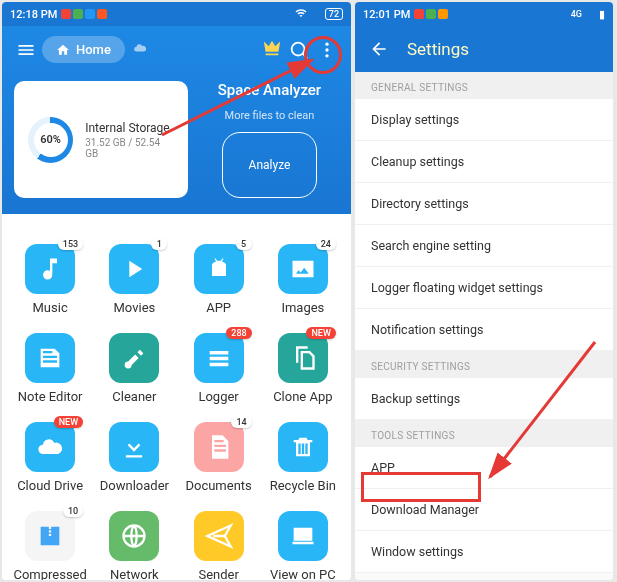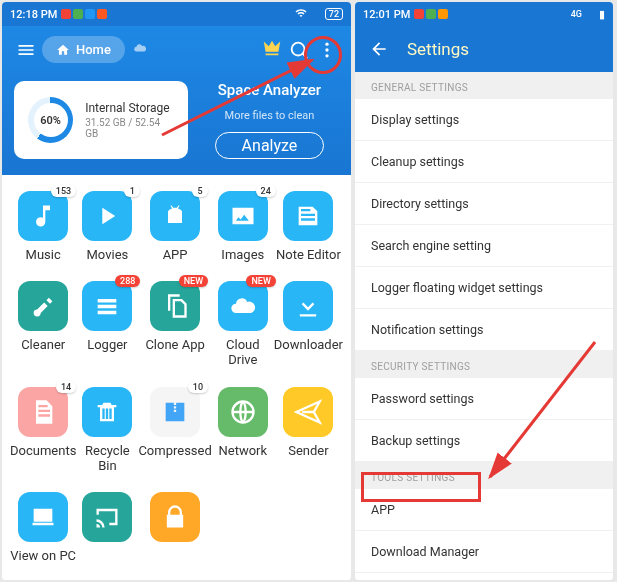--- a/index.html
+++ b/index.html
@@ -25,23 +25,23 @@
 .storage-card { background: #fff; border-radius: 10px; padding: 12px 14px; display: flex; align-items: center; gap: 12px; min-height: 70px; flex: 1.05; color: #333; }
 .ring { width: 46px; height: 46px; border-radius: 50%; background: conic-gradient(#1e88e5 0% 60%, #e3f2fd 60% 100%); display: flex; align-items: center; justify-content: center; position: relative; }
 .ring::after { content: ""; position: absolute; width: 34px; height: 34px; background: #fff; border-radius: 50%; }
 .ring span { position: relative; z-index: 1; font-size: 11px; font-weight: 600; color: #333; }
 .storage-info .title { font-size: 12px; color: #333; }
 .storage-info .sub { font-size: 10px; color: #888; margin-top: 2px; }
 
 .analyzer { flex: 1; display: flex; flex-direction: column; align-items: center; justify-content: center; gap: 10px; }
 .analyzer .t1 { font-size: 15px; font-weight: 500; }
 .analyzer .t2 { font-size: 11px; opacity: 0.8; }
-.analyze-btn { border: 1.5px solid #fff; background: transparent; color: #fff; border-radius: 18px; padding: 3px 26px; font-size: 16px; cursor: pointer; }
-
-.grid { background: #fff; padding: 16px 8px; display: grid; grid-template-columns: repeat(5, 1fr); gap: 18px 4px; flex: 1; overflow: hidden; }
+.analyze-btn { border: 1.5px solid #fff; background: transparent; color: #fff; border-radius: 18px; padding: 25px 26px; font-size: 12px; cursor: pointer; }
+
+.grid { background: #fff; padding: 30px 8px; display: grid; grid-template-columns: repeat(4, 1fr); gap: 18px 4px; flex: 1; overflow: hidden; }
 .tile { display: flex; flex-direction: column; align-items: center; gap: 6px; cursor: pointer; position: relative; }
 .tile-icon { width: 50px; height: 50px; border-radius: 12px; display: flex; align-items: center; justify-content: center; position: relative; }
 .tile-label { font-size: 13px; color: #333; text-align: center; }
 .badge { position: absolute; top: -6px; right: -8px; background: #fff; color: #333; border-radius: 8px; font-size: 9px; padding: 1px 5px; box-shadow: 0 1px 2px rgba(0,0,0,0.2); font-weight: 500; min-width: 16px; text-align: center; }
 .badge-new { background: #f44336; color: #fff; }
 
 
 .settings-header { background: #1976d2; color: #fef9c3; display: flex; align-items: center; padding: 12px 14px; gap: 16px; }
 .back-icon { width: 22px; height: 22px; display: flex; align-items: center; cursor: pointer; }
 .settings-title { font-size: 17px; font-weight: 400; }
@@ -330,21 +330,20 @@
 
   <div class="settings-body" id="settings-body">
       <div class="section-label">GENERAL SETTINGS</div>
       <div class="setting-item">Display settings</div>
       <div class="setting-item">Cleanup settings</div>
       <div class="setting-item">Directory settings</div>
       <div class="setting-item">Search engine setting</div>
       <div class="setting-item">Logger floating widget settings</div>
       <div class="setting-item">Notification settings</div>
       <div class="section-label">SECURITY SETTINGS</div>
-      <div class="setting-item">Password settings</div>
       <div class="setting-item">Backup settings</div>
       <div class="section-label">TOOLS SETTINGS</div>
       <div class="setting-item">APP</div>
       <div class="setting-item">Download Manager</div>
       <div class="setting-item">Window settings</div>
     </div>
 
   <div class="red-rect" style="top:470px;left:6px;width:120px;height:30px"></div>
   <svg class="arrow-svg" style="top:330px;left:120px;width:130px;height:160px">
     <defs>

